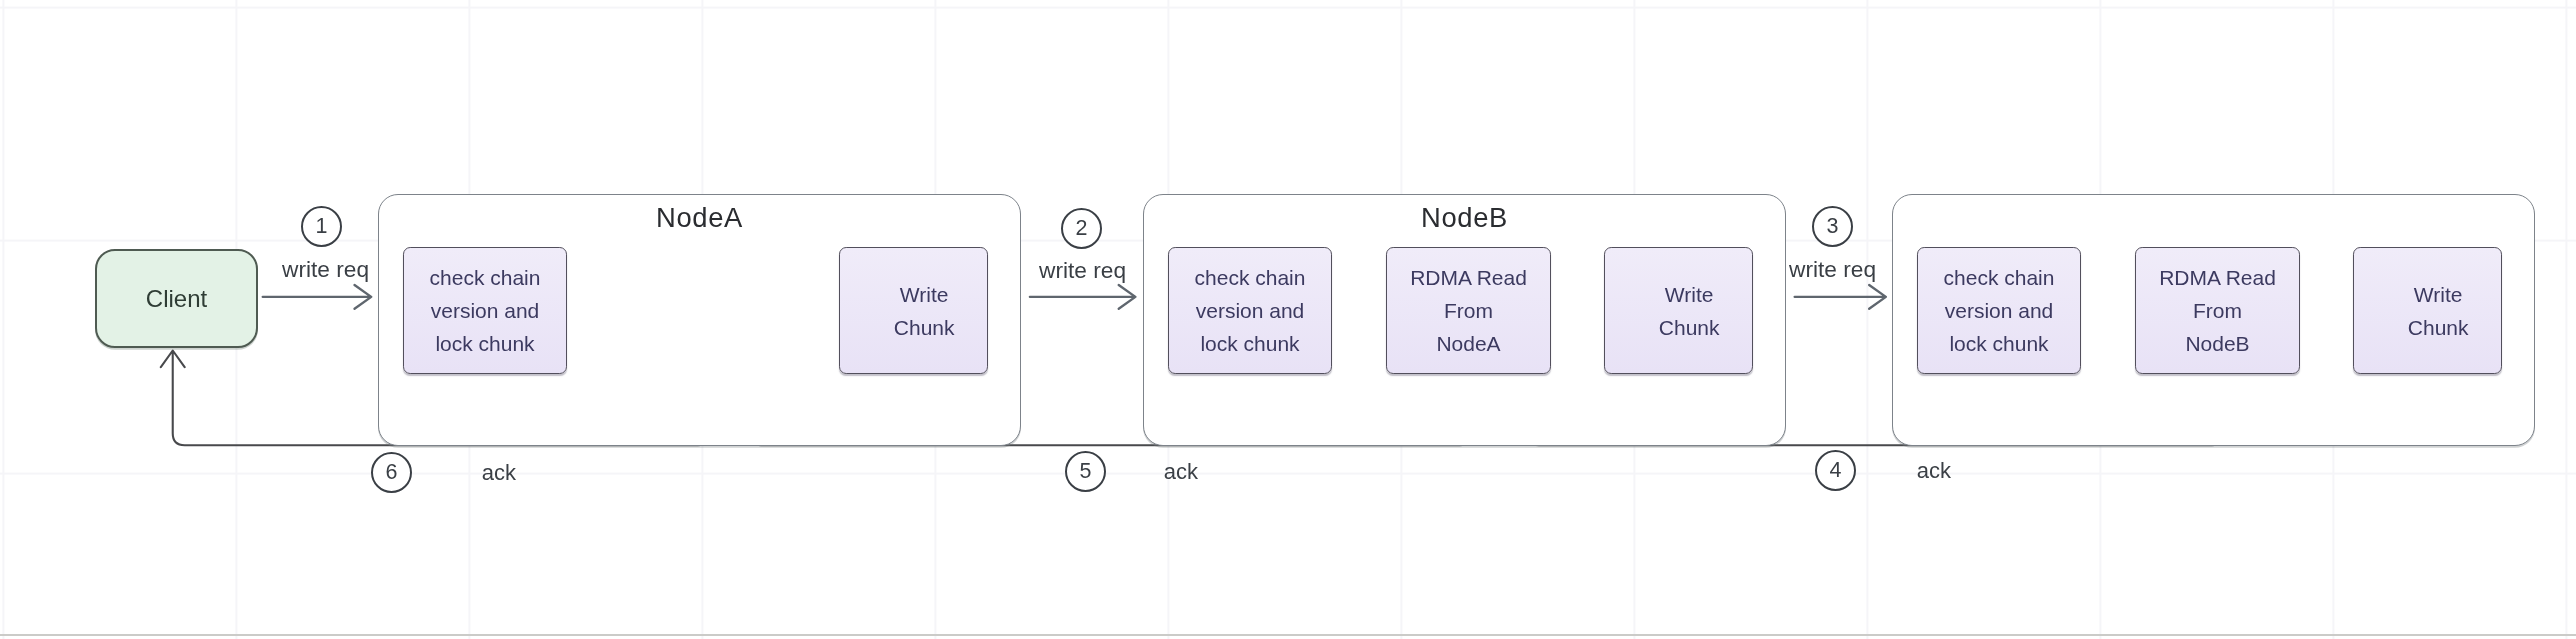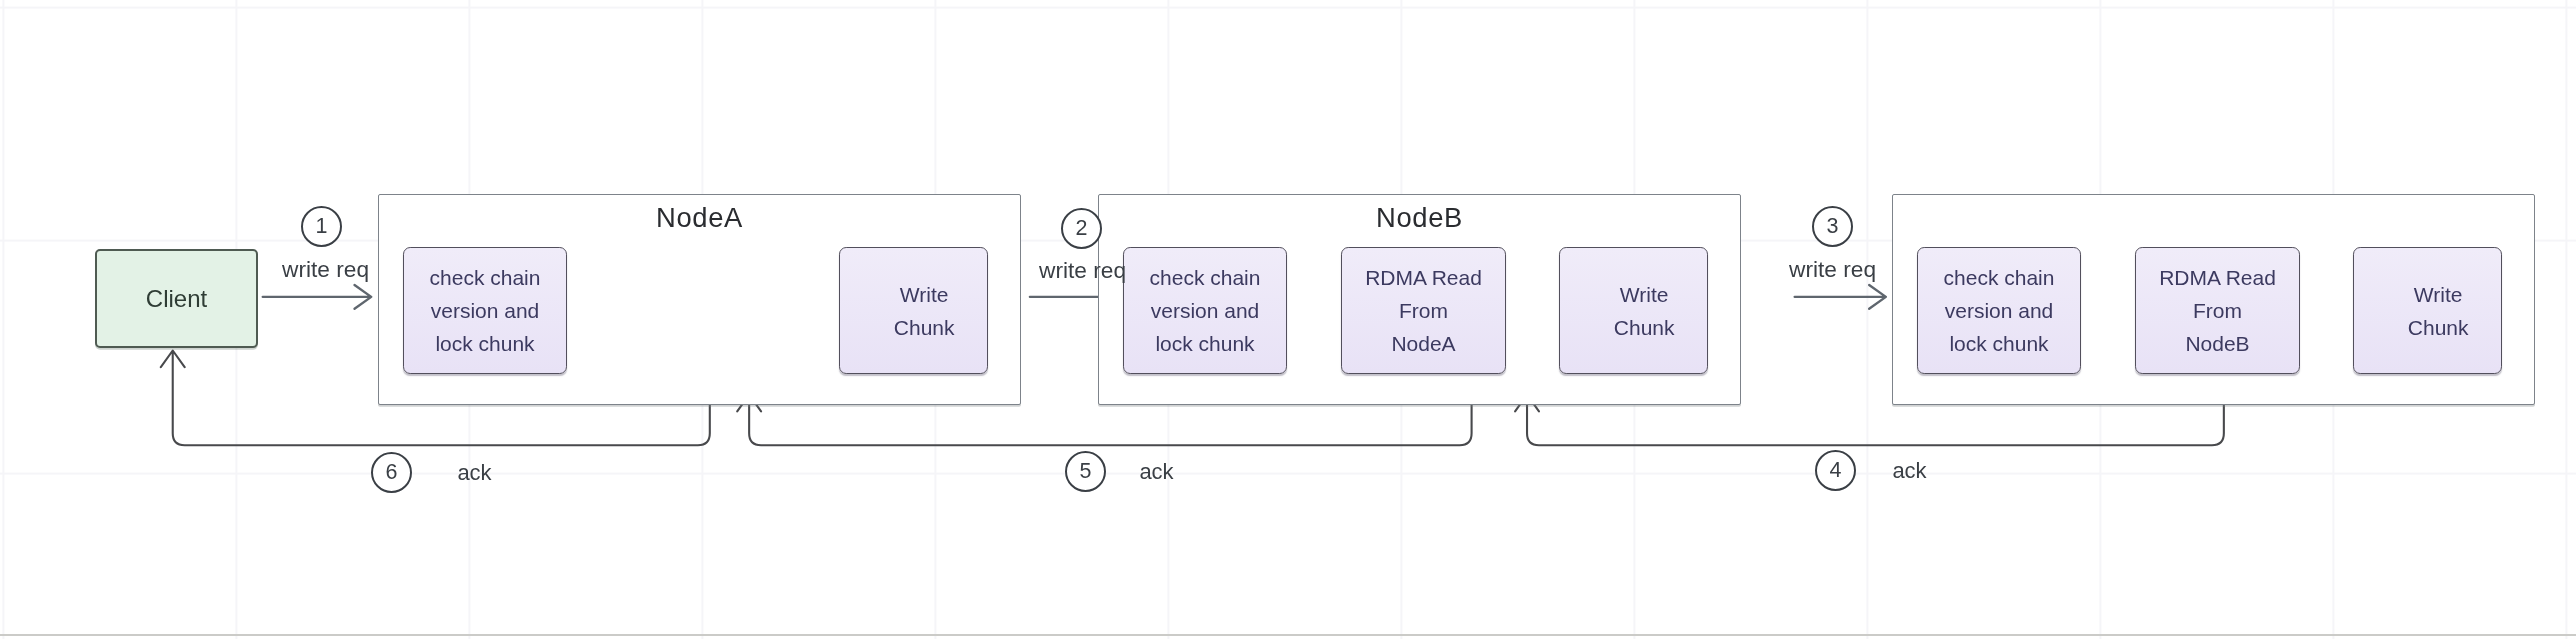--- a/index.html
+++ b/index.html
@@ -12,24 +12,24 @@
       repeating-linear-gradient(to bottom, var(--grid_line,#f5f5f8) 0 1.8px, transparent 1.8px 233px);
     background-position:2.4px 0, 0 6.6px;
   }
   .wires{position:absolute;left:0;top:0;}
   .wires path{fill:none;stroke-linecap:round;stroke-linejoin:round;}
   .wires path.req{stroke:var(--arrow,#5f666e);stroke-width:4;}
   .wires path.step-arrow{stroke:var(--arrow,#5f666e);stroke-width:4;}
   .wires path.ack{stroke:var(--ack_line,#48494c);stroke-width:3.5;}
 
   .node{
-    position:absolute; top:194px; width:643px; height:211px;
+    position:absolute; top:194px; width:643px; height:252px;
     background:var(--container_fill,#ffffff);
     border:1.8px solid var(--container_border,#7d838a);
-    border-radius:2px; box-sizing:border-box;
+    border-radius:20px; box-sizing:border-box;
     box-shadow:0 1.8px 0.6px rgba(120,125,130,.35);
   }
   .node-title{
     position:absolute; left:0; right:0; top:7.2px; text-align:center;
     font-size:27.4px; color:var(--title_text,#2a2c30); letter-spacing:0.6px;
   }
   .step{
     position:absolute; top:52px; height:127px; box-sizing:border-box;
     border:1.8px solid var(--step_border,#524f5c); border-radius:7.2px;
     background:linear-gradient(180deg, var(--step_fill_top,#f0ecf9), var(--step_fill_bottom,#e8e2f6));
@@ -38,38 +38,38 @@
     font-size:21px; line-height:33px; color:var(--step_text,#3c3a60);
     padding:0 22.7px;
   }
   .step.s1{left:24px;width:164px;}
   .step.s2{left:242px;width:165px;}
   .step.s3{left:460px;width:149px;padding-left:44px;}
 
   .client{
     position:absolute; left:95px; top:249px; width:163px; height:99px; box-sizing:border-box;
     background:var(--client_fill,#e3f2e6);
-    border:2.1px solid var(--client_border,#4f5b52); border-radius:5px;
+    border:2.1px solid var(--client_border,#4f5b52); border-radius:20px;
     box-shadow:0 1.8px 0.6px rgba(90,110,95,.3);
     display:flex; align-items:center; justify-content:center;
     font-size:24px; color:var(--client_text,#2f3d35);
   }
 
   .badge{
     position:absolute; width:37px; height:37px; box-sizing:content-box;
     border:2.4px solid var(--label_text,#3a3f45); border-radius:50%;
     background:#ffffff; text-align:center; line-height:37px;
     font-size:21.5px; color:var(--label_text,#3a3f45);
   }
   .edge-label{
     position:absolute; width:191px; text-align:center;
     font-size:22.7px; color:var(--label_text,#3a3f45); height:29px; line-height:29px;
   }
   .ack-label{
-    position:absolute; width:83px; text-align:center;
+    position:absolute; width:83px; text-align:right;
     font-size:22px; color:var(--label_text,#3a3f45); height:27.4px; line-height:27.4px;
   }
   .bottom-rule{
     position:absolute; left:0; right:0; top:634px; height:1.8px;
     background:var(--bottom_rule,#cbcbc8);
   }
 </style>
 </head>
 <body>
 
@@ -96,21 +96,21 @@
   <div class="client">
     <span>Client</span>
   </div>
 
   <div class="node" style="left:378px">
     <div class="node-title">NodeA</div>
     <div class="step s1">check chain version and lock chunk</div>
     <div class="step s3">Write Chunk</div>
   </div>
 
-  <div class="node" style="left:1098px">
+  <div class="node" style="left:1143px">
     <div class="node-title">NodeB</div>
     <div class="step s1">check chain version and lock chunk</div>
     <div class="step s2">RDMA Read From NodeA</div>
     <div class="step s3">Write Chunk</div>
   </div>
 
   <div class="node" style="left:1892px">
     <div class="step s1">check chain version and lock chunk</div>
     <div class="step s2">RDMA Read From NodeB</div>
     <div class="step s3">Write Chunk</div>

